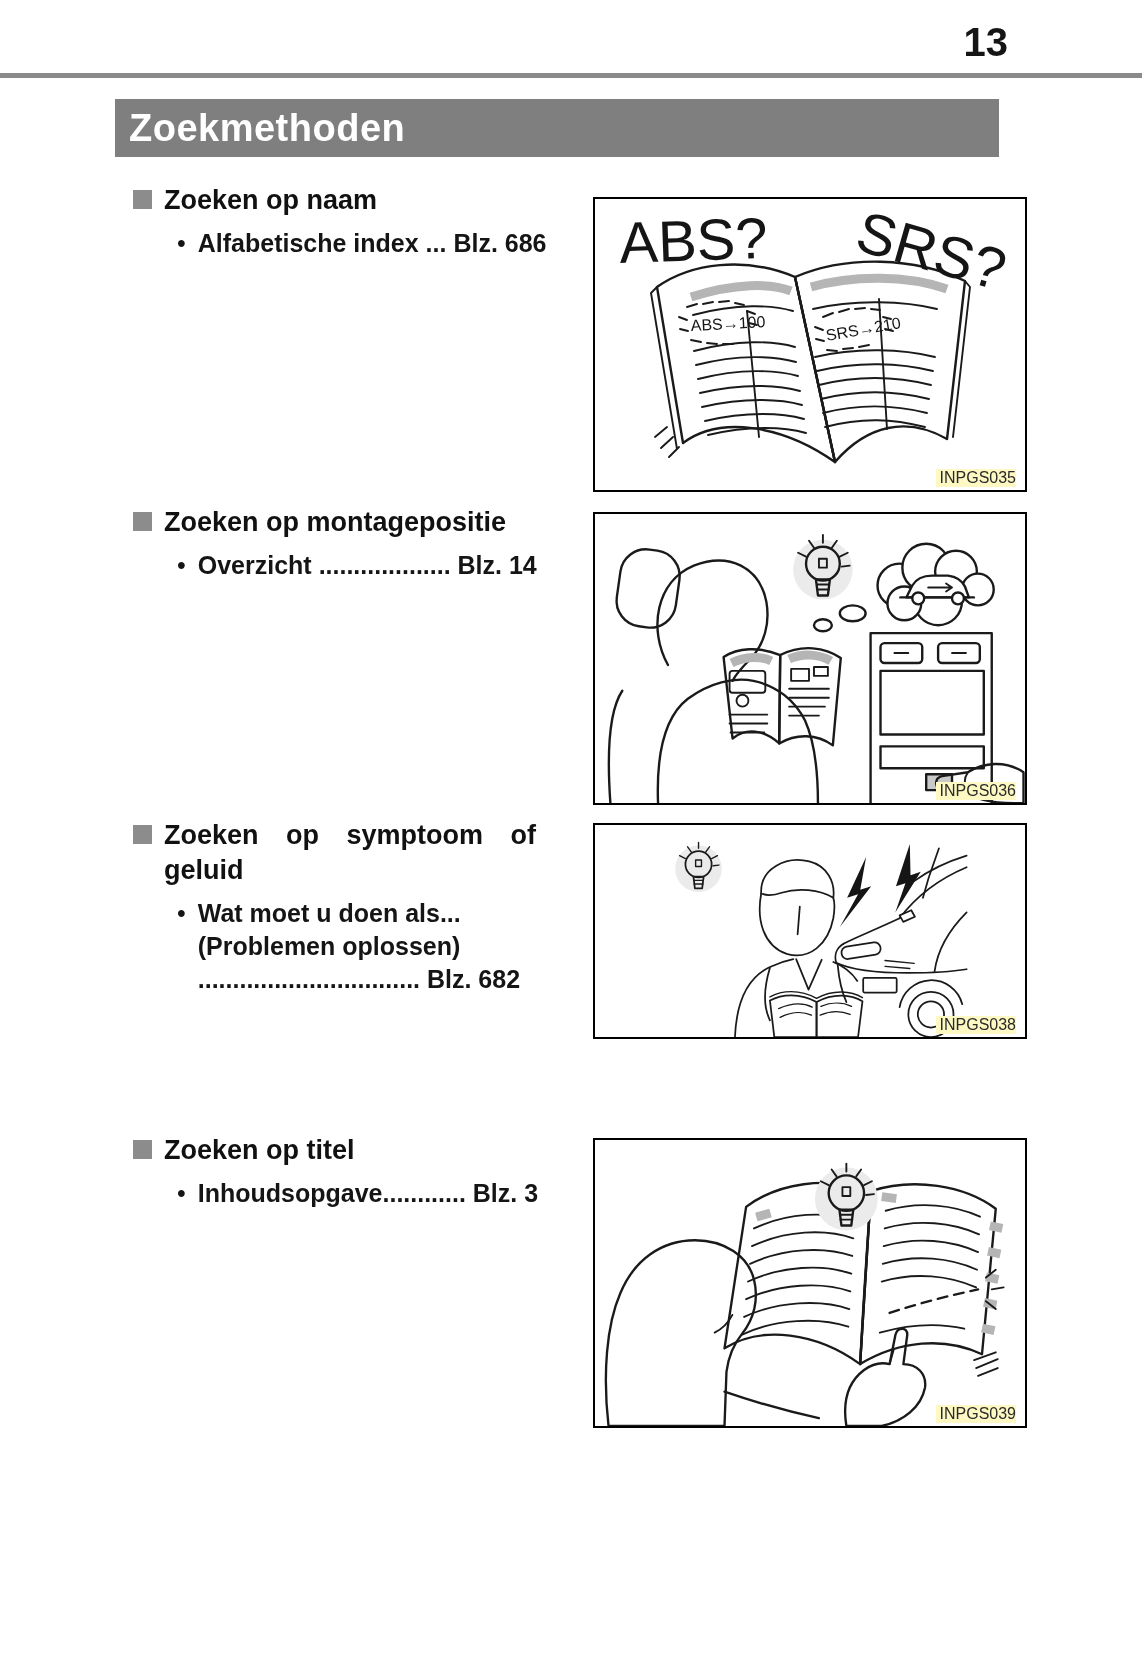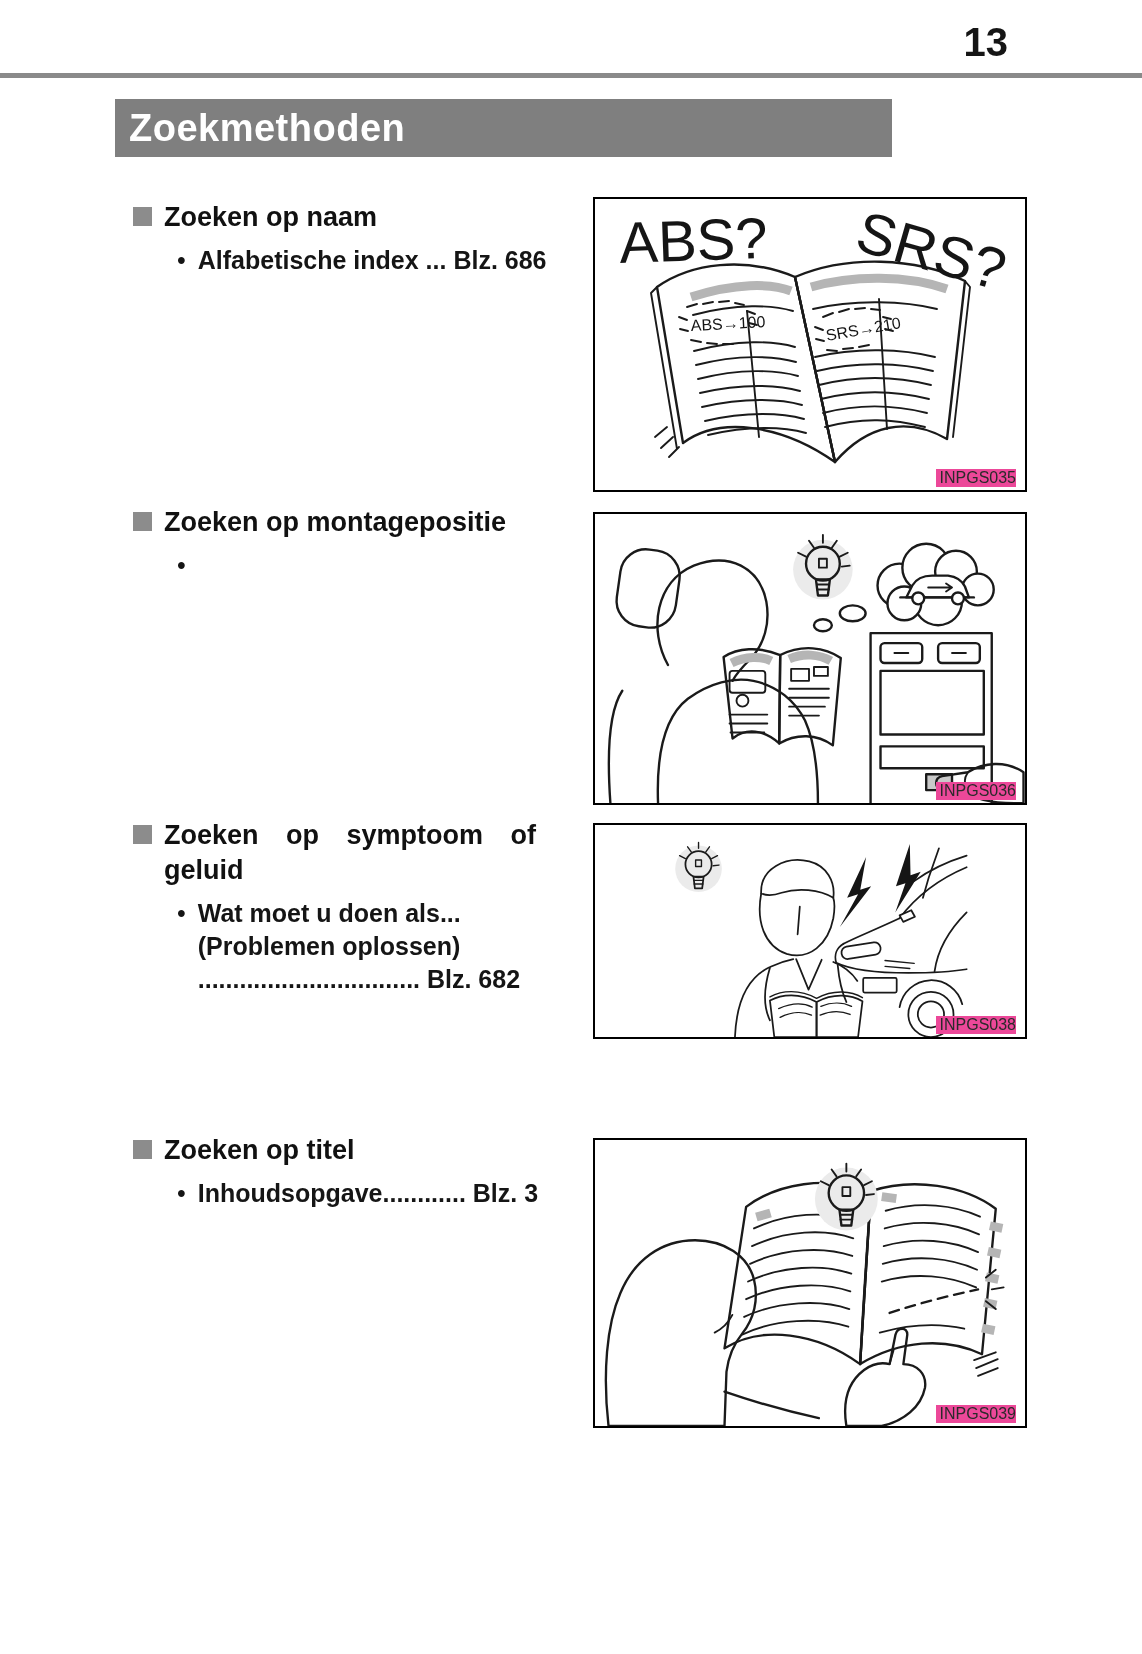--- a/index.html
+++ b/index.html
@@ -18,21 +18,21 @@
   }
   .page-number{
     position:absolute;top:20px;right:134px;
     font-size:40px;font-weight:bold;text-align:right;
   }
   .top-rule{
     position:absolute;top:73px;left:0;width:1142px;height:5px;
     background:var(--rule_gray);
   }
   .banner{
-    position:absolute;left:115px;top:99px;width:777px;height:58px;
+    position:absolute;left:115px;top:99px;width:884px;height:58px;
     background:var(--banner_gray);
     display:flex;align-items:center;
   }
   .banner-text{
     color:#fff;font-size:38px;font-weight:bold;letter-spacing:.5px;
     padding-left:14px;
   }
   .text-col{position:absolute;left:133px;width:426px;}
   .heading-row{display:flex;align-items:flex-start;}
   .sq{
@@ -50,27 +50,27 @@
   }
   .dot{flex:0 0 auto;margin-right:12px;}
   .bullet-lines{flex:1 1 auto;font-weight:bold;}
   .figure{
     position:absolute;left:593px;width:434px;
     border:2px solid #000;background:#fff;box-sizing:border-box;
   }
   .figure svg{display:block;width:100%;height:100%;}
   .caption{
     position:absolute;right:9px;bottom:3px;
-    font-size:16px;color:#2a2a2a;background:#ec4899;padding-left:4px;
+    font-size:16px;color:#2a2a2a;background:#fef9c3;padding-left:4px;
   }
   #f1{top:197px;height:295px;}
   #f2{top:512px;height:293px;}
   #f3{top:823px;height:216px;}
   #f4{top:1138px;height:290px;}
-  #s1{top:200px;}
+  #s1{top:183px;}
   #s2{top:505px;}
   #s3{top:818px;}
   #s4{top:1133px;}
   .ln{stroke:#1a1a1a;stroke-width:2.4;fill:none;stroke-linecap:round;stroke-linejoin:round;}
   .thin{stroke-width:1.9;}
   .grayln{stroke:var(--highlight_gray);stroke-width:9;fill:none;stroke-linecap:butt;}
   svg text{font-family:"Liberation Sans",sans-serif;fill:#151515;}
 </style>
 </head>
 <body>
@@ -93,20 +93,21 @@
   </div>
 </section>
 
 <section class="text-col" id="s2">
   <div class="heading-row">
     <span class="sq"></span>
     <h2 class="heading">Zoeken op montagepositie</h2>
   </div>
   <div class="bullet-row">
     <span class="dot">•</span>
+    <span class="bullet-lines">Overzicht ................... Blz. 14</span>
   </div>
 </section>
 
 <section class="text-col" id="s3">
   <div class="heading-row">
     <span class="sq"></span>
     <h2 class="heading justify">Zoeken op symptoom of geluid</h2>
   </div>
   <div class="bullet-row">
     <span class="dot">•</span>

